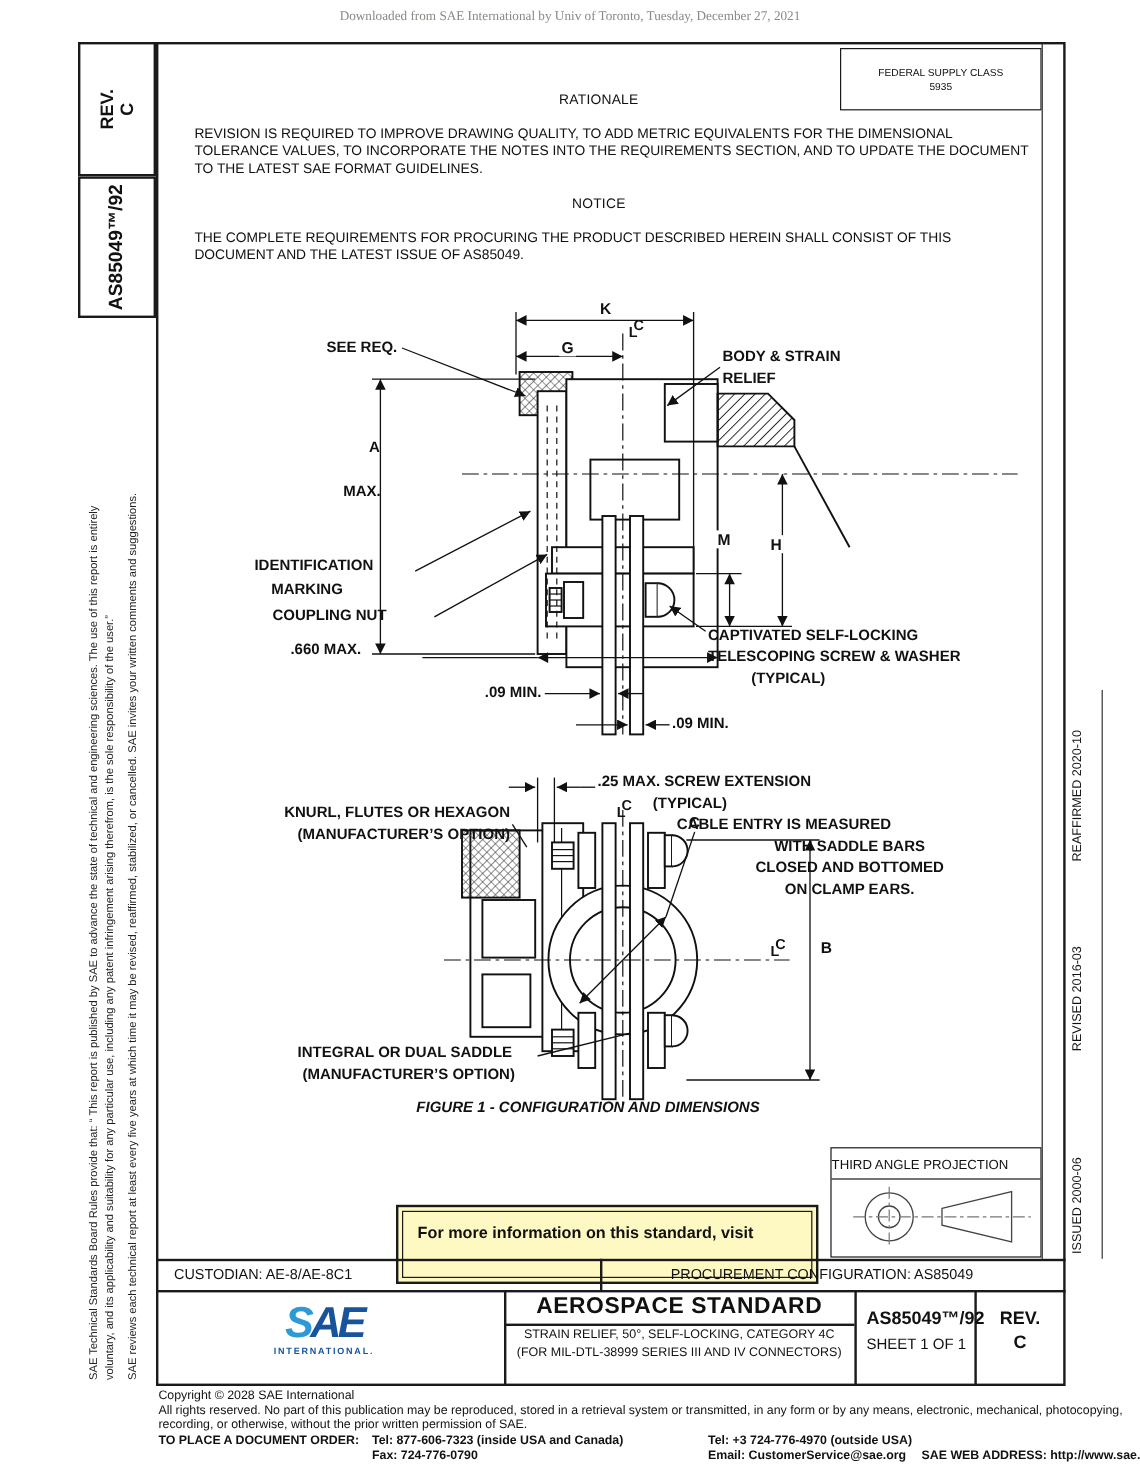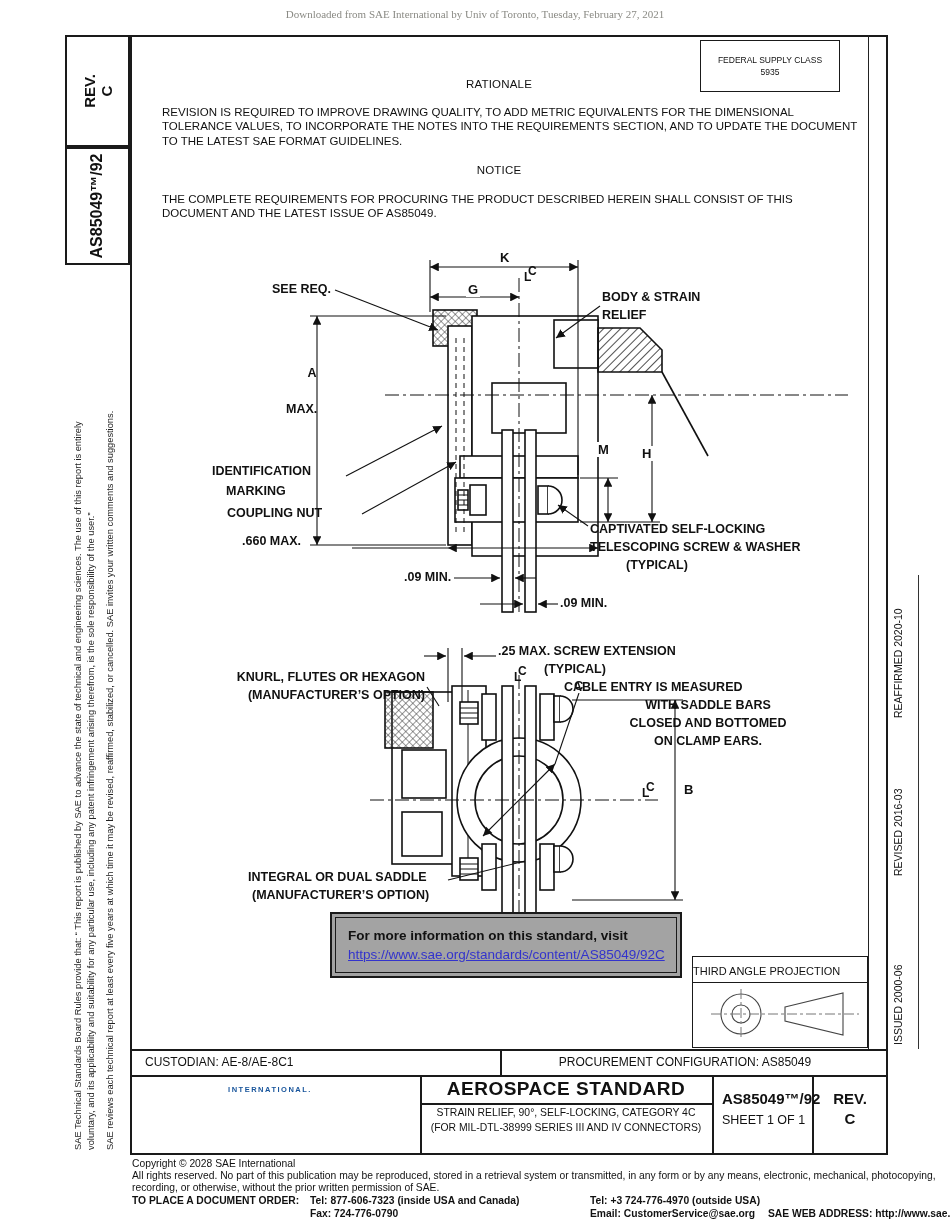--- a/index.html
+++ b/index.html
@@ -13,55 +13,55 @@
   
   .frame{position:absolute;left:130px;top:35px;width:758px;height:1120px;border:2px solid #1a1a1a;background:#fff}
   .innerline{position:absolute;left:868px;top:35px;width:0;height:1014px;border-left:1.5px solid #222}
   .outerline-r{position:absolute;left:918px;top:575px;width:0;height:474px;border-left:1px solid #333}
   
   .railbox{position:absolute;border:2px solid #1a1a1a;background:#fff;display:flex;align-items:center;justify-content:center}
   .rot{transform:rotate(-90deg);white-space:nowrap}
   .vtext{position:absolute;transform:rotate(-90deg);transform-origin:top left;white-space:nowrap;font-size:9.3px;color:#222;line-height:12.5px}
   .vtext-r{position:absolute;transform:rotate(-90deg);transform-origin:top left;white-space:nowrap;font-size:10.5px;color:#111}
   
-  .fsc-box{position:absolute;left:700px;top:40px;width:140px;height:52px;border:1.5px solid #1a1a1a;
+  .fsc-box{position:absolute;left:700px;top:40px;width:168px;height:52px;border:1.5px solid #1a1a1a;
            text-align:center;font-size:8.5px;padding-top:13px;line-height:12px;background:#fff}
   .center-title{position:absolute;left:130px;width:738px;text-align:center;font-size:11.5px;letter-spacing:.2px}
   .para{position:absolute;left:162px;width:700px;font-size:11.5px;line-height:14.4px}
   
   .fl{position:absolute;font-weight:bold;font-size:12.5px;white-space:nowrap}
   .dl{position:absolute;font-weight:bold;font-size:13px;white-space:nowrap;background:#fff;padding:0 2px}
   .clsym{position:absolute;width:16px;height:20px;font-weight:bold;font-size:12px}
   .clsym span{position:absolute}
   .clsym .c{left:4px;top:0}
   .clsym .l{left:0;top:6px}
   .figcap{position:absolute;left:250px;top:916px;width:480px;text-align:center;
           font-style:italic;font-weight:bold;font-size:12.5px}
   
-  .infobox{position:absolute;left:330px;top:912px;width:352px;height:66px;border:2px solid #1a1a1a;padding:3px;background:#a3a3a3}
+  .infobox{position:absolute;left:330px;top:1004px;width:352px;height:66px;border:2px solid #1a1a1a;padding:3px;background:#fef9c3}
   .infobox-in{border:1px solid #1a1a1a;width:100%;height:100%;padding:8px 12px;font-size:13.5px;line-height:19px}
   .infobox a{color:#3333cc}
   
   .projbox{position:absolute;left:692px;top:956px;width:176px;height:92px;border:1.5px solid #1a1a1a;background:#fff}
   .projbox .ttl{border-bottom:1.5px solid #1a1a1a;height:26px;text-align:left;font-size:11px;padding-top:8px}
   
   .tb-line{position:absolute;background:#1a1a1a}
   .tb-text{position:absolute;font-size:12px;white-space:nowrap}
   .aero{position:absolute;left:420px;top:1078px;width:292px;text-align:center;font-size:19px;font-weight:bold;letter-spacing:.5px}
   .aero-sub{position:absolute;left:420px;top:1106px;width:292px;text-align:center;font-size:10.4px;line-height:14.5px}
   .saelogo{position:absolute;left:205px;top:1084px;width:130px;text-align:center}
   .saelogo .big{font-size:36px;font-weight:bold;font-style:italic;letter-spacing:-3px;line-height:36px}
   .saelogo .sub{font-size:7.5px;font-weight:bold;letter-spacing:1.5px;margin-top:1px}
   
   .ft{position:absolute;font-size:10.3px;white-space:nowrap}
 </style>
 </head>
 <body>
 
-<div class="dl-header">Downloaded from SAE International by Univ of Toronto, Tuesday, February 27, 2021</div>
+<div class="dl-header">Downloaded from SAE International by Univ of Toronto, Tuesday, December 27, 2021</div>
 
 <div class="frame"></div>
 <div class="innerline"></div>
 <div class="outerline-r"></div>
 
 <div class="railbox" style="left:65px;top:35px;width:65px;height:112px">
   <div class="rot" style="text-align:center;font-weight:bold;font-size:15px;line-height:17px">
     <div>REV.</div>
     <div>C</div>
   </div>
@@ -250,21 +250,20 @@
   <span class="l">L</span>
 </div>
 <div class="dl" style="left:682px;top:782px">B</div>
 <div class="fl" style="left:248px;top:870px">INTEGRAL OR DUAL SADDLE</div>
 <div class="fl" style="left:252px;top:888px">(MANUFACTURER’S OPTION)</div>
 <div class="figcap">FIGURE 1 - CONFIGURATION AND DIMENSIONS</div>
 
 <div class="infobox">
   <div class="infobox-in">
     <div class="b">For more information on this standard, visit</div>
-    <a href="#" title="https://www.sae.org/standards/content/AS85049/92C">https://www.sae.org/standards/content/AS85049/92C</a>
   </div>
 </div>
 
 <div class="projbox">
   <div class="ttl">THIRD ANGLE PROJECTION</div>
   <svg width="173" height="62" viewBox="0 0 173 62" xmlns="http://www.w3.org/2000/svg">
     <g stroke="#444" stroke-width="1.1" fill="none">
       <circle cx="48" cy="31" r="20"></circle>
       <circle cx="48" cy="31" r="9"></circle>
       <path d="M92,24 L150,10 L150,52 L92,38 z"></path>
@@ -281,26 +280,27 @@
 <div class="tb-line" style="left:130px;top:1075px;width:758px;height:2px"></div>
 <div class="tb-line" style="left:420px;top:1075px;width:2px;height:80px"></div>
 <div class="tb-line" style="left:712px;top:1075px;width:2px;height:80px"></div>
 <div class="tb-line" style="left:812px;top:1075px;width:2px;height:80px"></div>
 <div class="tb-line" style="left:420px;top:1103px;width:292px;height:1.5px"></div>
 
 <div class="tb-text" style="left:145px;top:1055px">CUSTODIAN: AE-8/AE-8C1</div>
 <div class="tb-text" style="left:502px;top:1055px;width:366px;text-align:center">PROCUREMENT CONFIGURATION: AS85049</div>
 
 <div class="saelogo">
+  <div class="big"><span style="color:#2e9ad5">S</span><span style="color:#17549b">AE</span></div>
   <div class="sub" style="color:#17549b">INTERNATIONAL.</div>
 </div>
 
 <div class="aero">AEROSPACE STANDARD</div>
 <div class="aero-sub">
-  <div>STRAIN RELIEF, 90°, SELF-LOCKING, CATEGORY 4C</div>
+  <div>STRAIN RELIEF, 50°, SELF-LOCKING, CATEGORY 4C</div>
   <div>(FOR MIL-DTL-38999 SERIES III AND IV CONNECTORS)</div>
 </div>
 
 <div class="tb-text b" style="left:722px;top:1090px;font-size:15px">AS85049™/92</div>
 <div class="tb-text" style="left:722px;top:1113px;font-size:12.5px">SHEET 1 OF 1</div>
 <div class="tb-text b" style="left:814px;top:1090px;width:72px;text-align:center;font-size:15px">REV.</div>
 <div class="tb-text b" style="left:814px;top:1110px;width:72px;text-align:center;font-size:15px">C</div>
 
 <div class="ft" style="left:132px;top:1158px">Copyright © 2028 SAE International</div>
 <div class="ft" style="left:132px;top:1170px">All rights reserved. No part of this publication may be reproduced, stored in a retrieval system or transmitted, in any form or by any means, electronic, mechanical, photocopying,</div>

